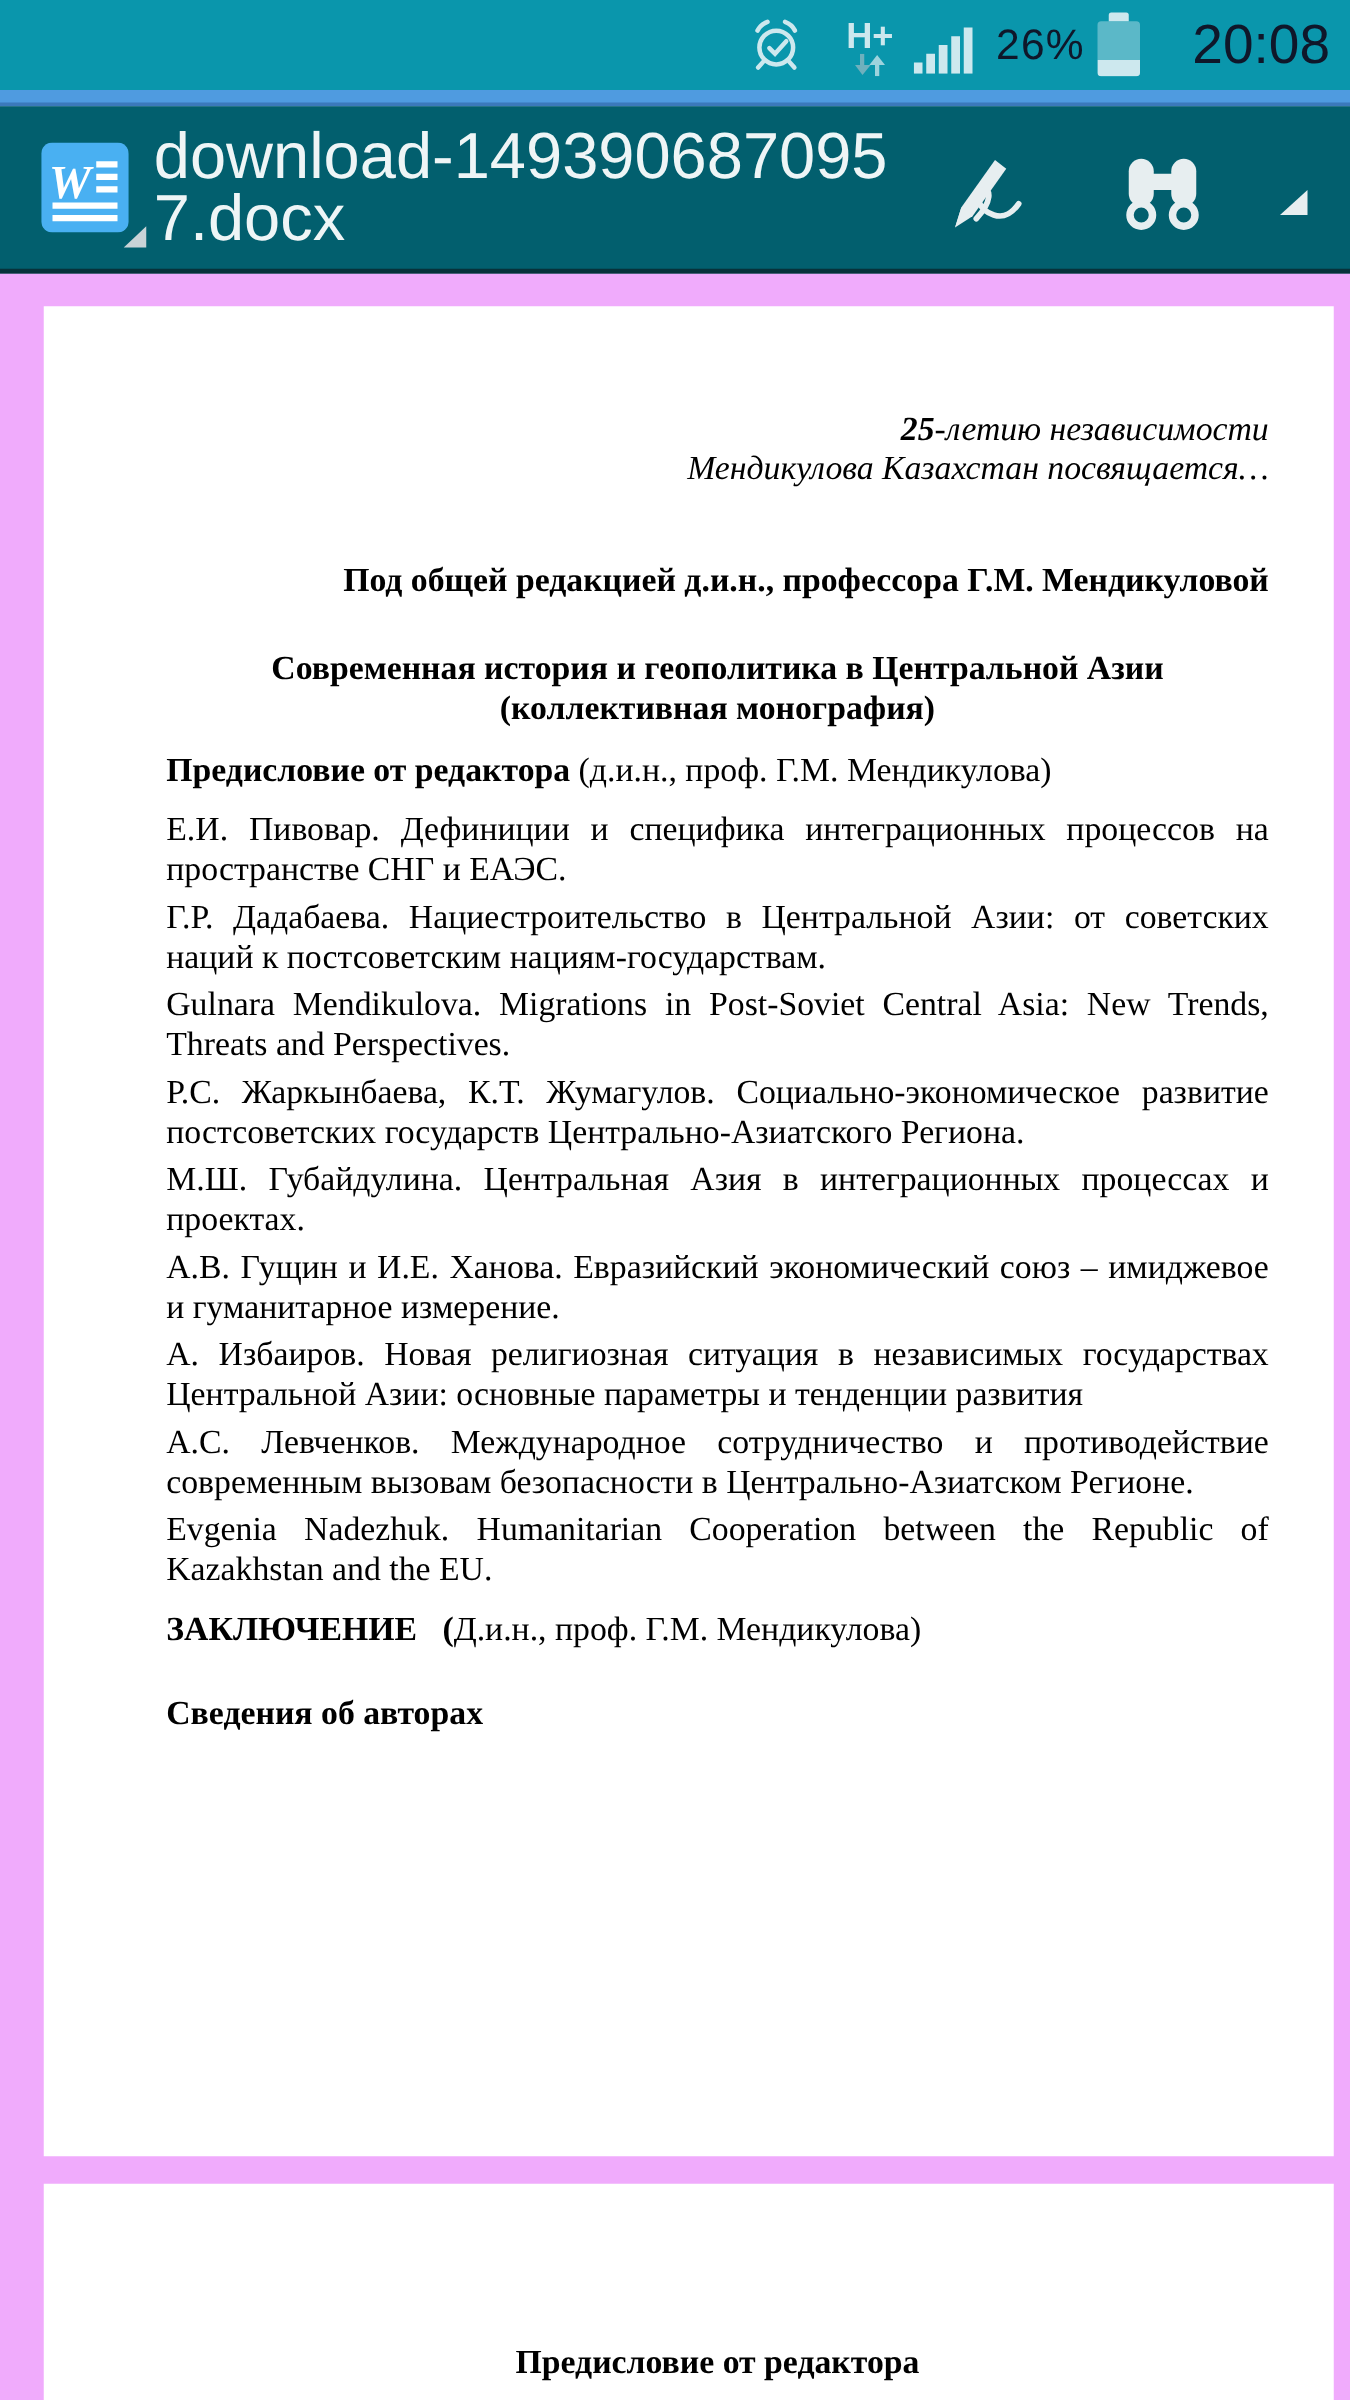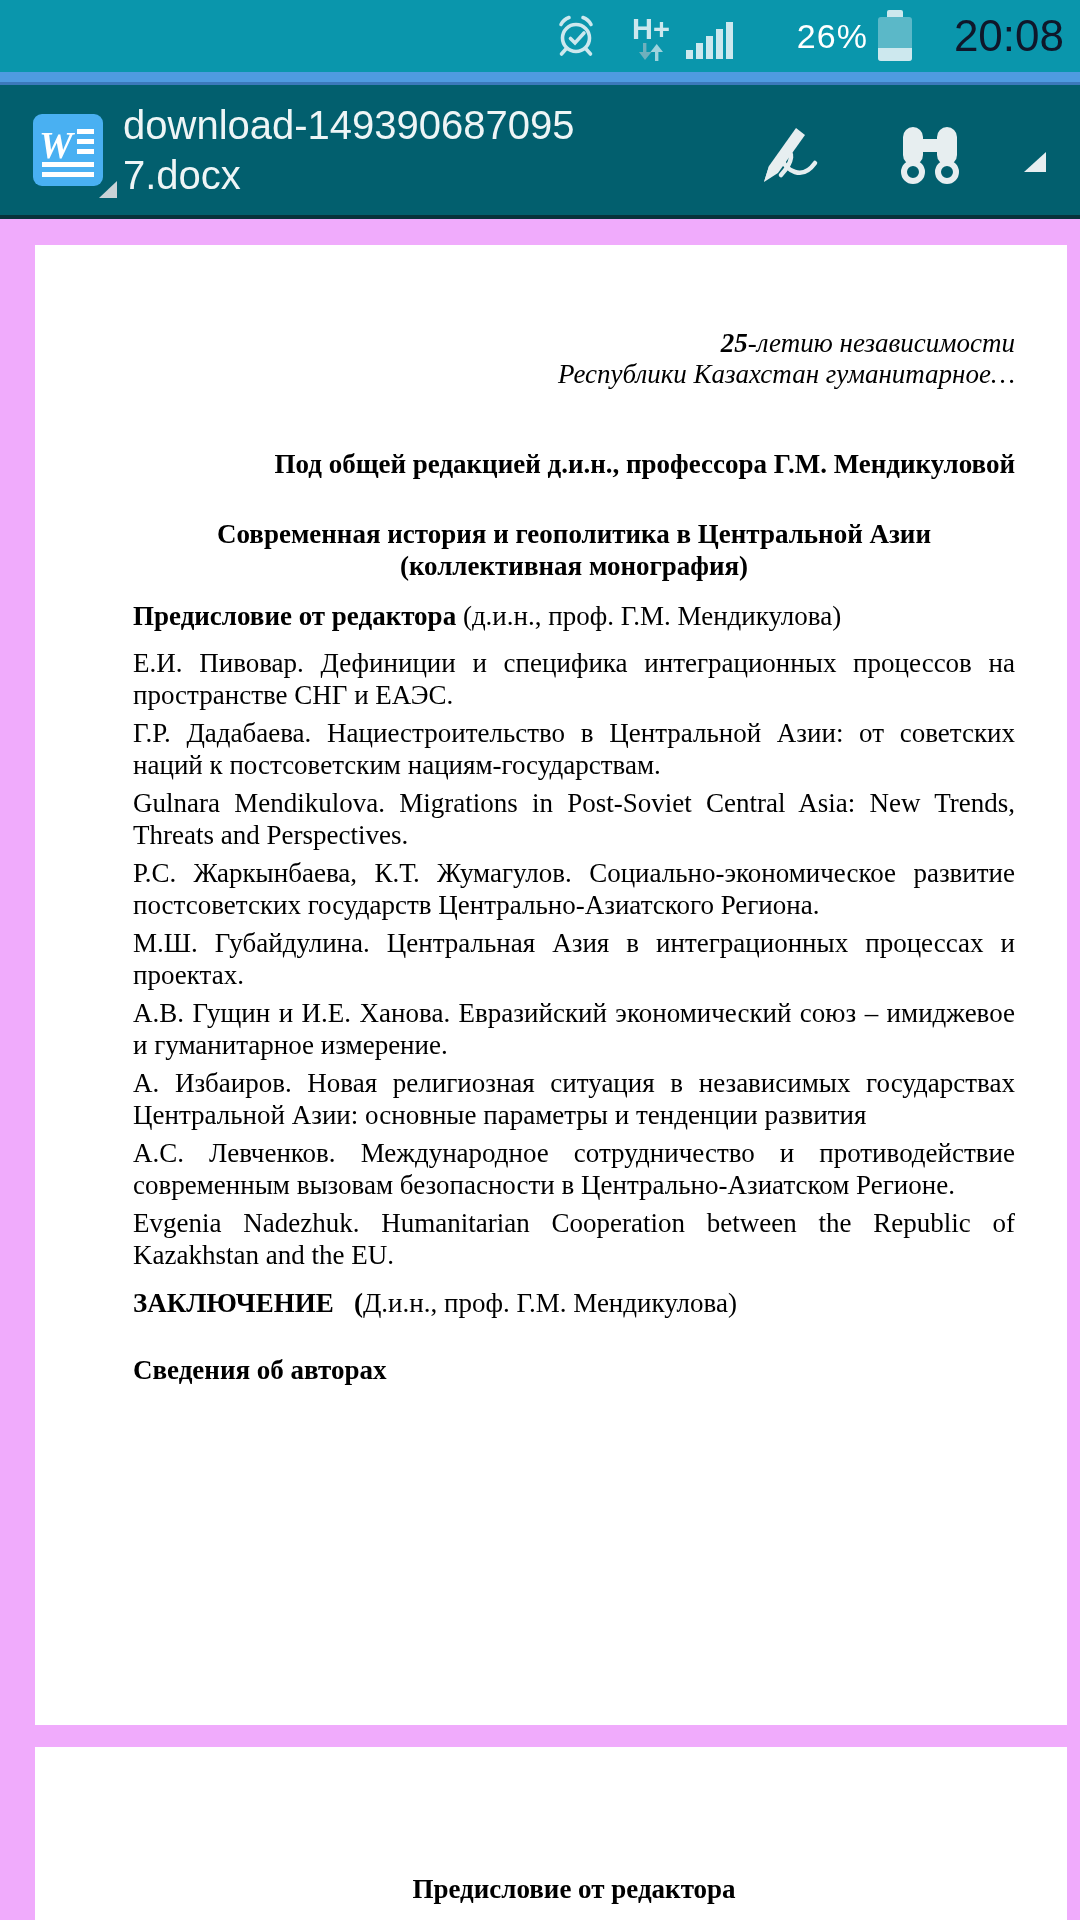--- a/index.html
+++ b/index.html
@@ -8,39 +8,39 @@
 
   
   .status-bar{position:absolute;top:0;left:0;width:100%;height:72px;background:#0a96ac;
               display:flex;align-items:center;justify-content:flex-end;box-sizing:border-box;
               padding-right:16px;color:#cde8ee;}
   .sb-item{display:flex;align-items:center;}
   .alarm{margin-right:34px;}
   .net{display:flex;flex-direction:column;align-items:center;margin-right:16px;margin-top:4px;}
   .net-label{font-size:29px;font-weight:bold;line-height:28px;color:#cde8ee;}
   .signal{margin-right:18px;margin-top:6px;}
-  .batt-pct{font-size:34px;color:#ffffff;margin-right:10px;letter-spacing:1px;margin-left:45px;}
+  .batt-pct{font-size:34px;color:#0f172a;margin-right:10px;letter-spacing:1px;}
   .battery{position:relative;width:34px;height:52px;margin-right:30px;display:flex;flex-direction:column;align-items:center;}
   .battery-cap{width:16px;height:7px;background:#cde8ee;border-radius:2px 2px 0 0;}
   .battery-body{position:relative;width:34px;height:44px;background:rgba(205,232,238,.42);border-radius:3px;overflow:hidden;}
   .battery-fill{position:absolute;left:0;bottom:0;width:100%;height:30%;background:#cde8ee;}
   .clock{font-size:44px;color:#0f172a;line-height:72px;margin-left:12px;}
 
   
   .blue-strip{position:absolute;top:72px;left:0;width:100%;height:13px;background:#4f9be0;
               border-bottom:3px solid #3b79bb;box-sizing:border-box;}
 
   
   .app-bar{position:absolute;top:85px;left:0;width:100%;height:134px;background:#025f6e;
            border-bottom:4px solid #07323b;box-sizing:border-box;display:flex;align-items:center;
            padding-left:33px;}
   .doc-icon{position:relative;width:70px;height:72px;flex:0 0 auto;}
   .corner-fold{position:absolute;right:-14px;bottom:-12px;width:0;height:0;
                border-left:18px solid transparent;border-bottom:17px solid #c9d3d7;}
-  .title{margin-left:20px;color:#eef5f6;font-size:40px;line-height:50px;}
+  .title{margin-left:20px;color:#eef5f6;font-size:52px;line-height:50px;}
   .actions{margin-left:auto;display:flex;align-items:center;gap:78px;padding-right:40px;margin-top:12px;}
   .icon-btn{background:none;border:none;padding:0;cursor:pointer;display:block;}
   .menu-icon{position:relative;width:64px;height:56px;}
   .menu-bar{width:64px;height:10px;background:#e7eef0;border-radius:3px;margin-bottom:10px;}
   .menu-tri{position:absolute;right:-6px;bottom:-16px;width:0;height:0;
             border-left:22px solid transparent;border-bottom:20px solid #e7eef0;}
 
   
   .doc-area{position:absolute;top:219px;left:0;width:100%;bottom:0;background:#f0abfc;}
   .page{position:absolute;left:35px;width:1032px;background:#ffffff;box-sizing:border-box;
@@ -158,21 +158,21 @@
         </span>
       </button>
     </div>
   </div>
 
   <div class="doc-area">
 
     <div class="page page1">
       <div class="dedication">
         <div><span class="num">25</span><span>-летию независимости</span></div>
-        <div>Республики Казахстан гуманитарное…</div>
+        <div>Мендикулова Казахстан посвящается…</div>
       </div>
 
       <div class="h-editor">Под общей редакцией д.и.н., профессора Г.М. Мендикуловой</div>
 
       <div class="h-title">
         <div>Современная история и геополитика в Центральной Азии</div>
         <div>(коллективная монография)</div>
       </div>
 
       <div class="preface">

